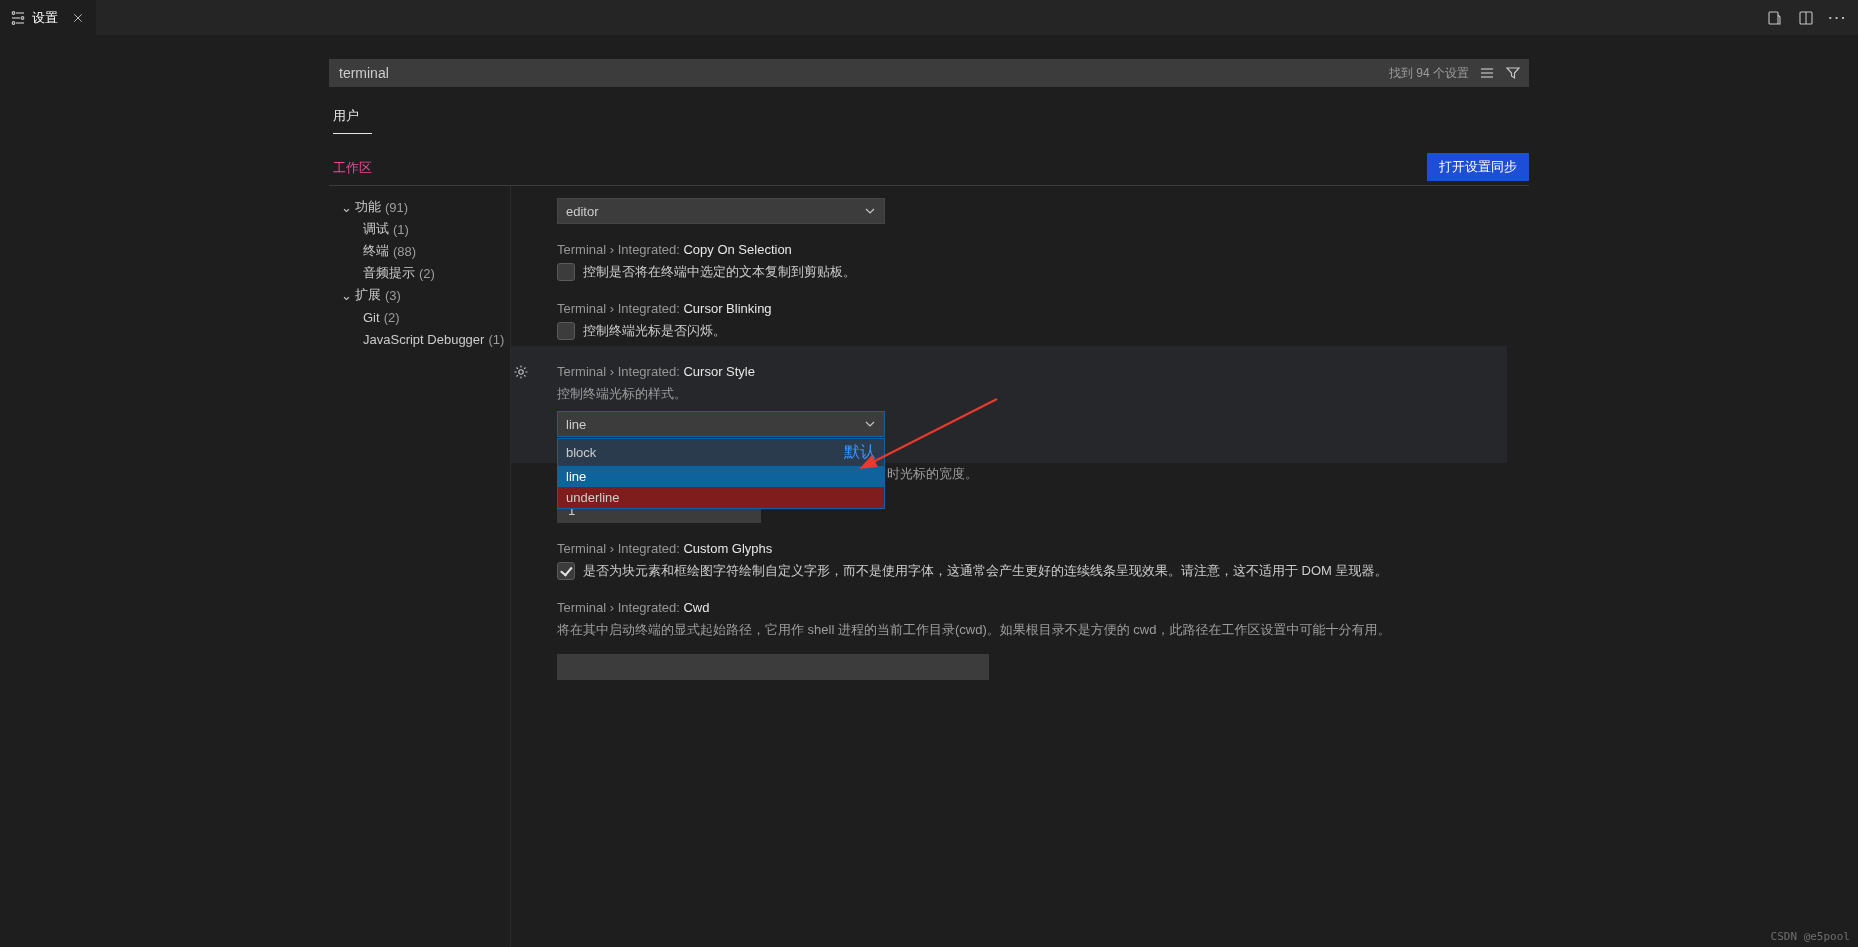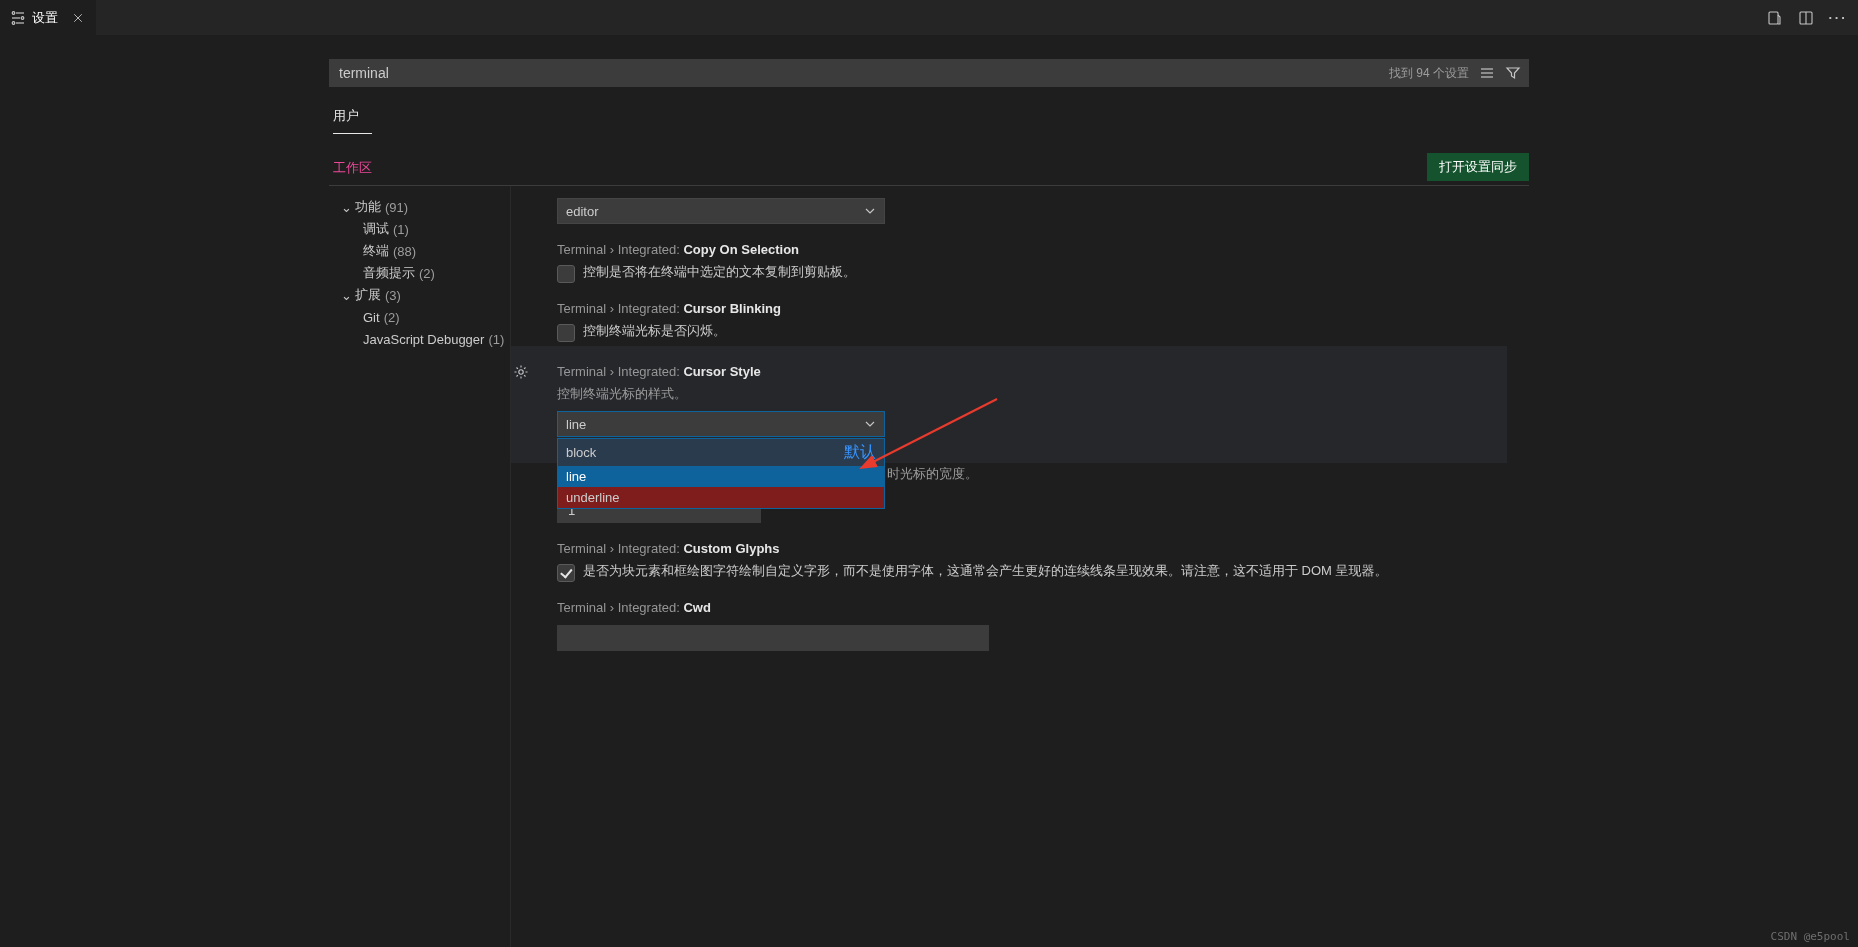--- a/index.html
+++ b/index.html
@@ -19,42 +19,42 @@
   .header-zone { padding:24px 0 0 0; margin:0 auto; width:1200px; max-width:1200px; }
   .search-row { position:relative; }
   .search-input { width:100%; height:28px; background:#3c3c3c; border:none; color:#cccccc; padding:0 10px; font-size:14px; outline:none; }
   .search-suffix { position:absolute; right:8px; top:0; height:28px; display:flex; align-items:center; gap:10px; color:#9d9d9d; font-size:12px; }
   .suffix-icon { width:16px; height:16px; display:flex; align-items:center; justify-content:center; }
 
   .tabs-row { display:flex; align-items:flex-end; justify-content:space-between; margin-top:14px; border-bottom:1px solid #3c3c3c; }
   .scope-tabs { display:flex; gap:20px; padding-left:4px;flex-direction:column; }
   .scope-tab { padding:6px 0 8px 0; color:#ec4899; cursor:pointer; font-size:13px;}
   .scope-tab.active { color:#e7e7e7; border-bottom:1px solid #e7e7e7; margin-bottom:-1px; }
-  .sync-btn { background:#14532d; color:#ffffff; border:none; padding:5px 12px; font-size:13px; margin-bottom:4px; cursor:pointer;}
+  .sync-btn { background:#1d4ed8; color:#ffffff; border:none; padding:5px 12px; font-size:13px; margin-bottom:4px; cursor:pointer;}
 
   .body-zone { flex:1; display:flex; margin:0 auto; width:1200px; max-width:1200px; overflow:hidden; }
 
   
   .tree { width:182px; padding:10px 0; font-size:13px; color:#cccccc; border-right:1px solid #2a2a2a; }
   .tree-row { display:flex; align-items:center; height:22px; padding-left:12px; cursor:pointer; }
   .tree-row.child { padding-left:34px; }
   .tree-row .chev { width:14px; display:inline-block; color:#c5c5c5; }
   .tree-count { color:#9d9d9d; margin-left:4px;}
 
   
   .settings-list { flex:1; overflow:auto; padding:6px 22px 60px 22px; position:relative; }
   .setting-item { padding:14px 0 4px 24px; position:relative; }
   .setting-item.focused { background:#25272b; border-left:2px solid #0e639c; margin-left:-24px; padding-left:46px; padding-right:20px; padding-top:18px; padding-bottom:26px;}
   .gear-icon { position:absolute; left:-22px; top:18px; width:16px; height:16px; color:#c5c5c5; }
   .setting-item.focused .gear-icon{ left:2px; }
   .setting-title { font-size:13px; color:#9d9d9d; margin-bottom:4px;}
   .setting-title .crumb { color:#969696; }
-  .setting-title .last { color:#e7e7e7; font-weight:700;}
+  .setting-title .last { color:#e7e7e7; font-weight:400;}
   .setting-desc { color:#9d9d9d; font-size:13px; margin-bottom:6px; line-height:1.7;}
-  .chk-row { display:flex; align-items:flex-end; gap:8px; }
+  .chk-row { display:flex; align-items:center; gap:8px; }
   .chk { width:18px; height:18px; border:1px solid #5a5a5a; border-radius:3px; background:#3c3c3c; display:flex; align-items:center; justify-content:center; flex:none; }
   .chk.checked::after{ content:""; width:9px; height:5px; border-left:2px solid #e7e7e7; border-bottom:2px solid #e7e7e7; transform:rotate(-50deg) translate(1px,-1px);}
   .chk-label { color:#cccccc; line-height:1.7;}
 
   .string-input { margin-top:6px; width:432px; max-width:432px; height:26px; background:#3c3c3c; border:1px solid #3c3c3c; color:#cccccc; padding:0 10px; font-size:13px; outline:none; }
   .num-input { margin-top:6px; width:204px; height:26px; background:#3c3c3c; border:1px solid #3c3c3c; color:#cccccc; padding:0 10px; font-size:13px; outline:none; }
 
   .dropdown-wrap { position:relative; }
   .select-box { width:328px; height:26px; background:#3c3c3c; border:1px solid #454545; color:#cccccc; padding:0 8px; font-size:13px; display:flex; align-items:center; justify-content:space-between; cursor:pointer; }
   .select-box.open{ border-color:#0e639c;}
@@ -271,20 +271,21 @@
         <div class="chk-row">
           <div class="chk checked"></div>
           <div class="chk-label">是否为块元素和框绘图字符绘制自定义字形，而不是使用字体，这通常会产生更好的连续线条呈现效果。请注意，这不适用于 DOM 呈现器。</div>
         </div>
       </div>
 
       <div class="setting-item">
         <div class="setting-title">
           <span class="crumb">Terminal › Integrated: </span><span class="last">Cwd</span>
         </div>
+        <div class="setting-desc">将在其中启动终端的显式起始路径，它用作 shell 进程的当前工作目录(cwd)。如果根目录不是方便的 cwd，此路径在工作区设置中可能十分有用。</div>
         <input class="string-input" value="" style="">
       </div>
 
     </div>
   </div>
 </div>
 
 <div class="watermark">CSDN @e5pool</div>
 
 </body></html>

